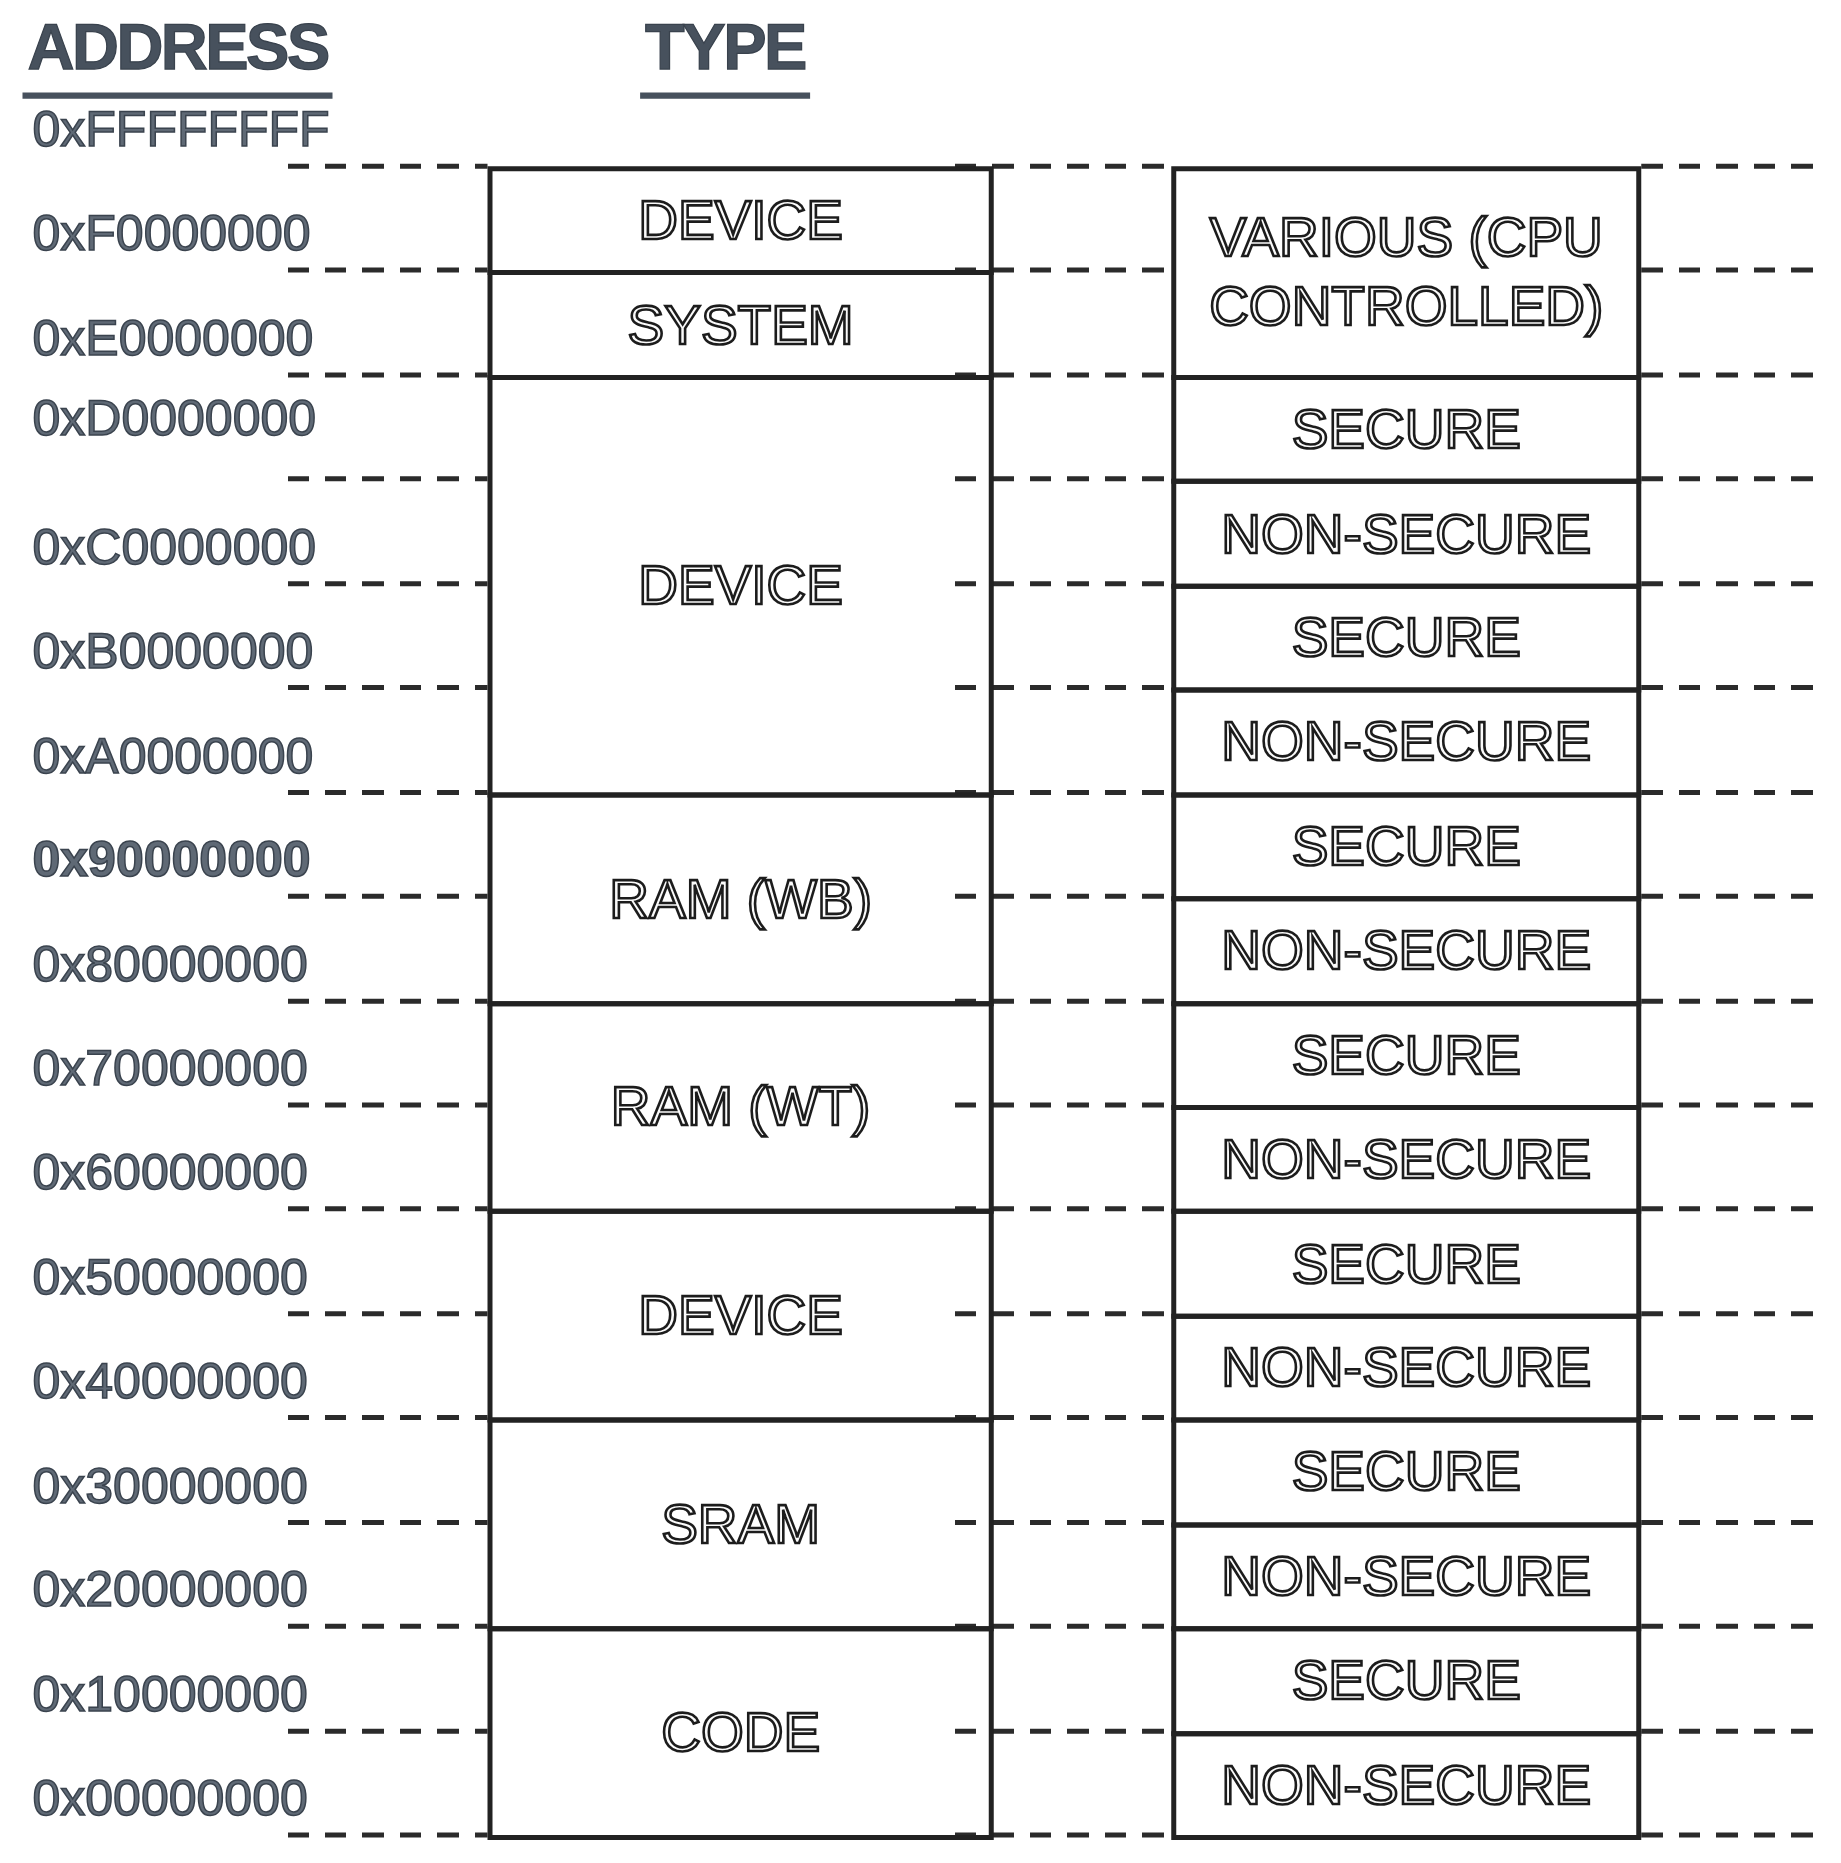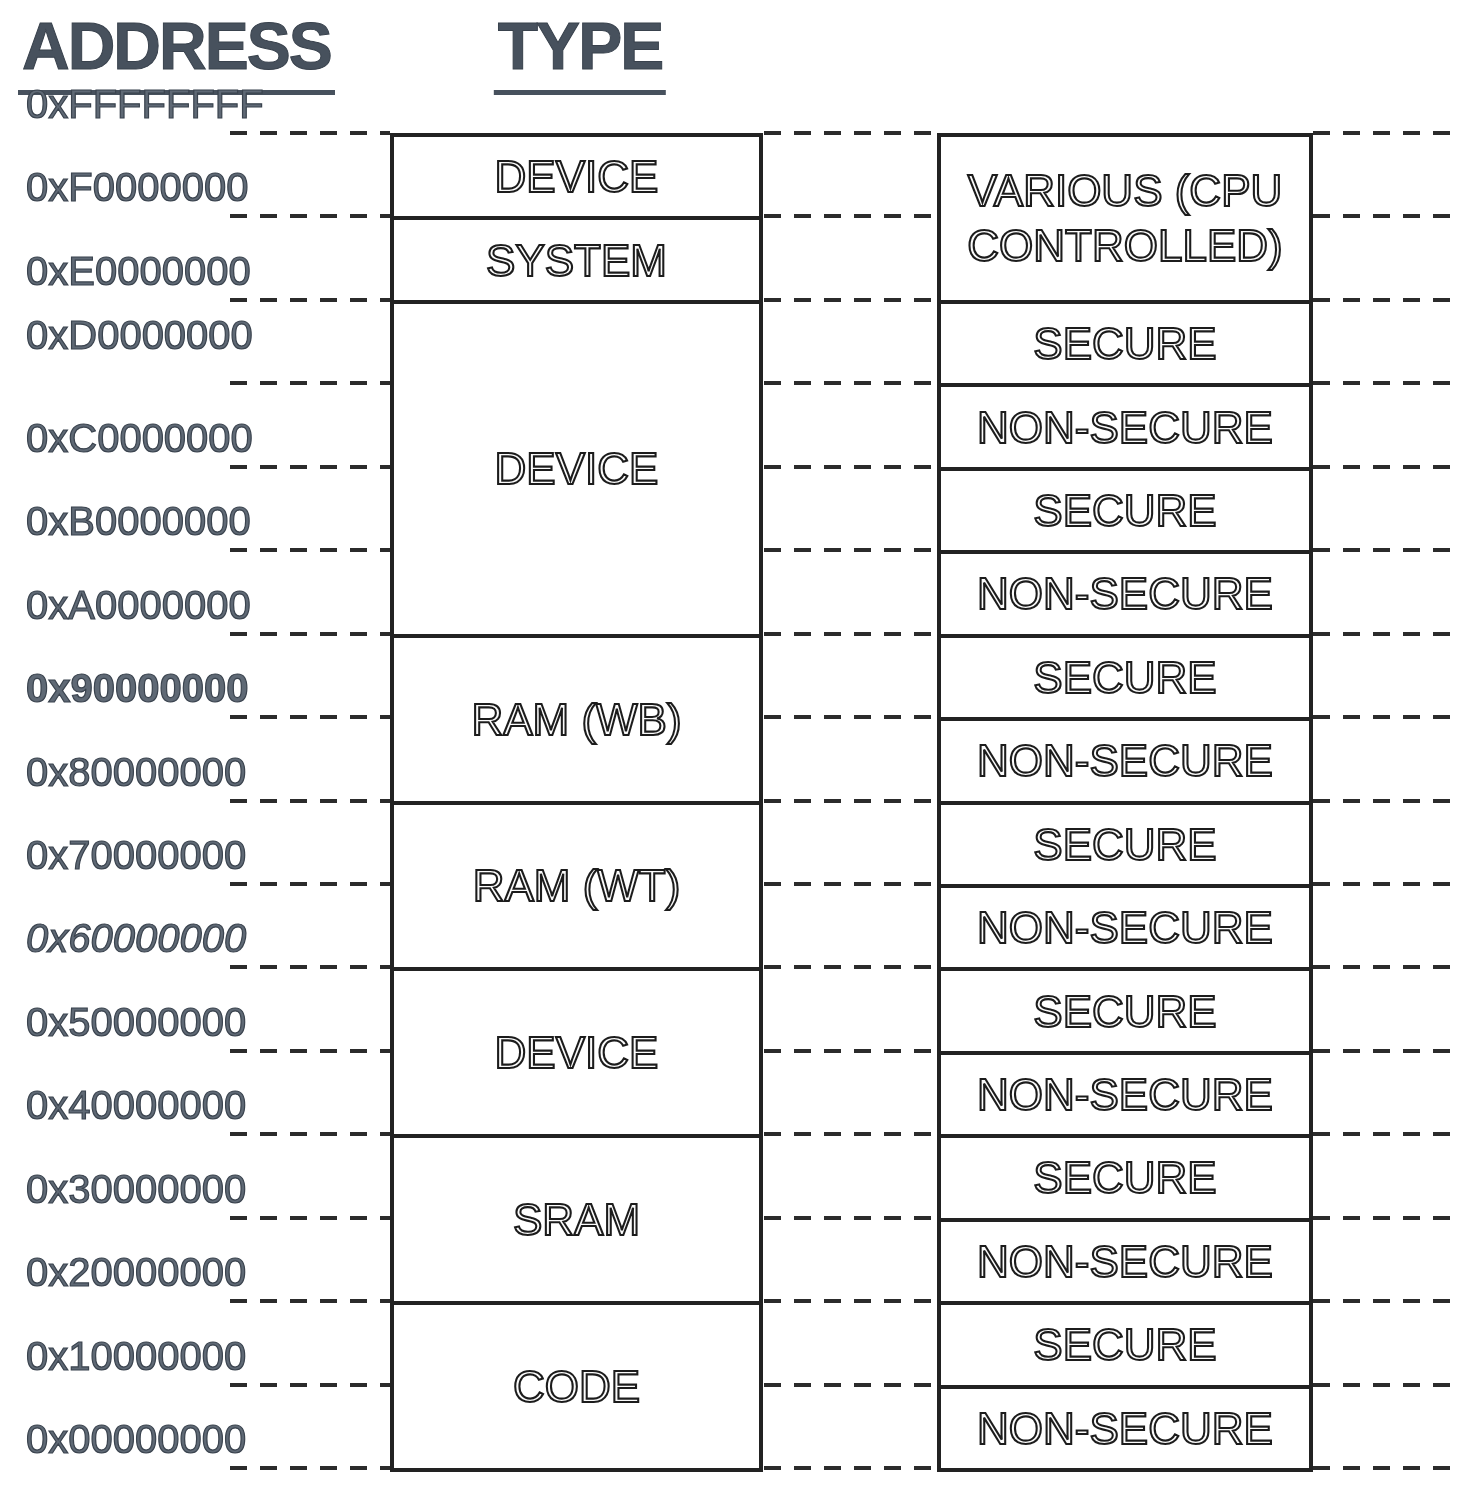--- a/index.html
+++ b/index.html
@@ -16,21 +16,21 @@
   html,body{margin:0;padding:0;background:var(--bg);}
   #canvas{
     position:relative;
     width:1473px;height:1490px;
     background:var(--bg);
     overflow:hidden;
     font-family:"Liberation Sans","DejaVu Sans",sans-serif;
   }
   .col-header{
     position:absolute;top:8px;
-    font-size:66px;font-weight:bold;letter-spacing:-2px;
+    font-size:52px;font-weight:bold;letter-spacing:-2px;
     color:var(--header-fill);
     -webkit-text-stroke:1px var(--header-stroke);
     border-bottom:5px solid var(--header-fill);
     padding:0 4px 6px 4px;
     white-space:nowrap;
     text-align:center;
   }
   .col-header.centered{transform:translateX(-50%);}
   .addr{
     position:absolute;left:26px;
@@ -70,21 +70,21 @@
       <div class="addr" style="top: 79px;">0xFFFFFFFF</div>
       <div class="addr" style="top: 162.438px;">0xF0000000</div>
       <div class="addr" style="top: 245.875px;">0xE0000000</div>
       <div class="addr" style="top: 310px;">0xD0000000</div>
       <div class="addr" style="top: 412.75px;">0xC0000000</div>
       <div class="addr" style="top: 496.188px; text-align: right;">0xB0000000</div>
       <div class="addr" style="top: 579.625px;">0xA0000000</div>
       <div class="addr" style="top: 663.062px; font-weight: bold;">0x90000000</div>
       <div class="addr" style="top: 746.5px;">0x80000000</div>
       <div class="addr" style="top: 829.938px;">0x70000000</div>
-      <div class="addr" style="top: 913.375px; font-style: italic;">0x60000000</div>
+      <div class="addr" style="top: 913.375px;">0x60000000</div>
       <div class="addr" style="top: 996.812px;">0x50000000</div>
       <div class="addr" style="top: 1080.25px;">0x40000000</div>
       <div class="addr" style="top: 1163.69px;">0x30000000</div>
       <div class="addr" style="top: 1247.12px;">0x20000000</div>
       <div class="addr" style="top: 1330.56px;">0x10000000</div>
       <div class="addr" style="top: 1414px;">0x00000000</div>
     </div>
   <div id="dash-layer">
       <div class="dash" style="top: 131px; left: 230px; width: 160px;"></div>
       <div class="dash" style="top: 131px; left: 764px; width: 173px;"></div>
@@ -132,21 +132,21 @@
       <div class="dash" style="top: 1299.12px; left: 764px; width: 173px;"></div>
       <div class="dash" style="top: 1299.12px; left: 1313px; width: 145px;"></div>
       <div class="dash" style="top: 1382.56px; left: 230px; width: 160px;"></div>
       <div class="dash" style="top: 1382.56px; left: 764px; width: 173px;"></div>
       <div class="dash" style="top: 1382.56px; left: 1313px; width: 145px;"></div>
       <div class="dash" style="top: 1466px; left: 230px; width: 160px;"></div>
       <div class="dash" style="top: 1466px; left: 764px; width: 173px;"></div>
       <div class="dash" style="top: 1466px; left: 1313px; width: 145px;"></div>
     </div>
 
-  <div id="type-column" class="memcol" style="left:390px;top:133px;width:373px;">
+  <div id="type-column" class="memcol" style="left:390px;top:133px;width:405px;">
       <div class="membox" style="height: 87.4375px;">
         <span>DEVICE</span>
       </div>
       <div class="membox" style="height: 87.4375px;">
         <span>SYSTEM</span>
       </div>
       <div class="membox" style="height: 337.75px;">
         <span>DEVICE</span>
       </div>
       <div class="membox" style="height: 170.875px;">

